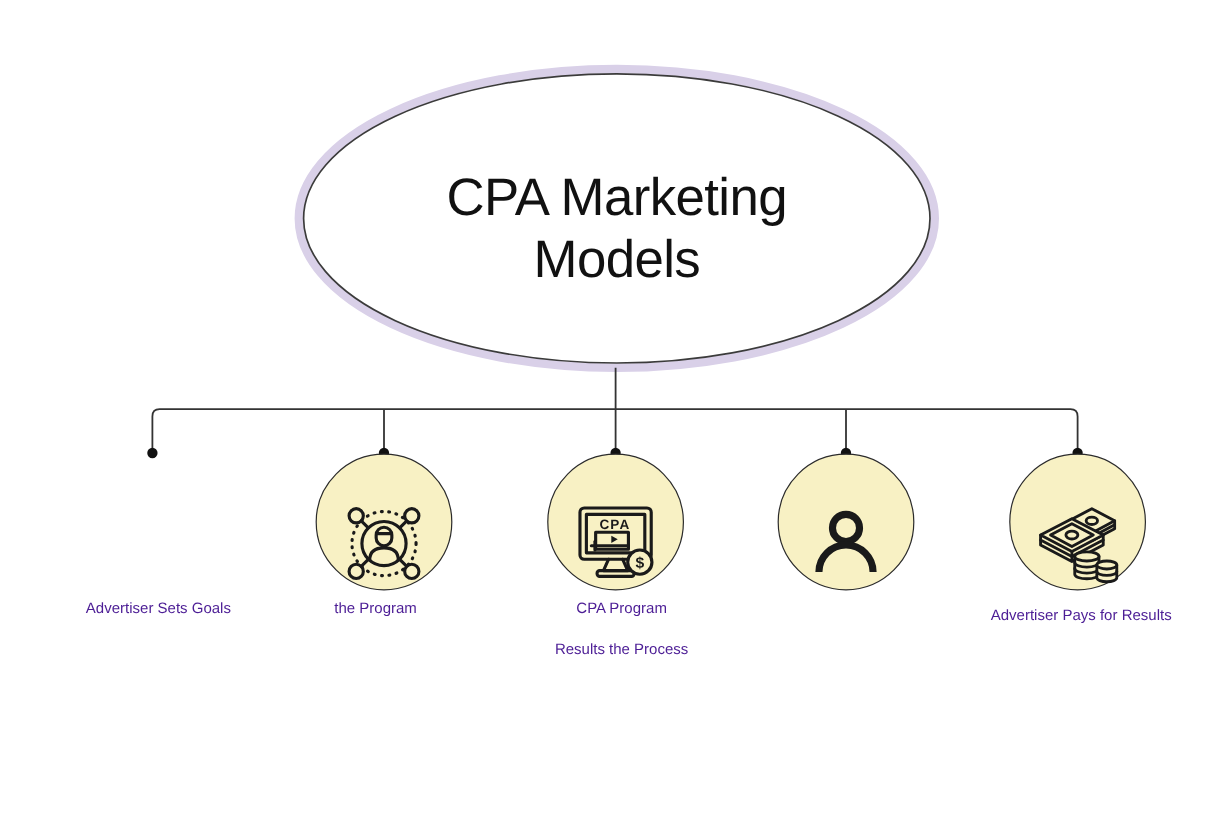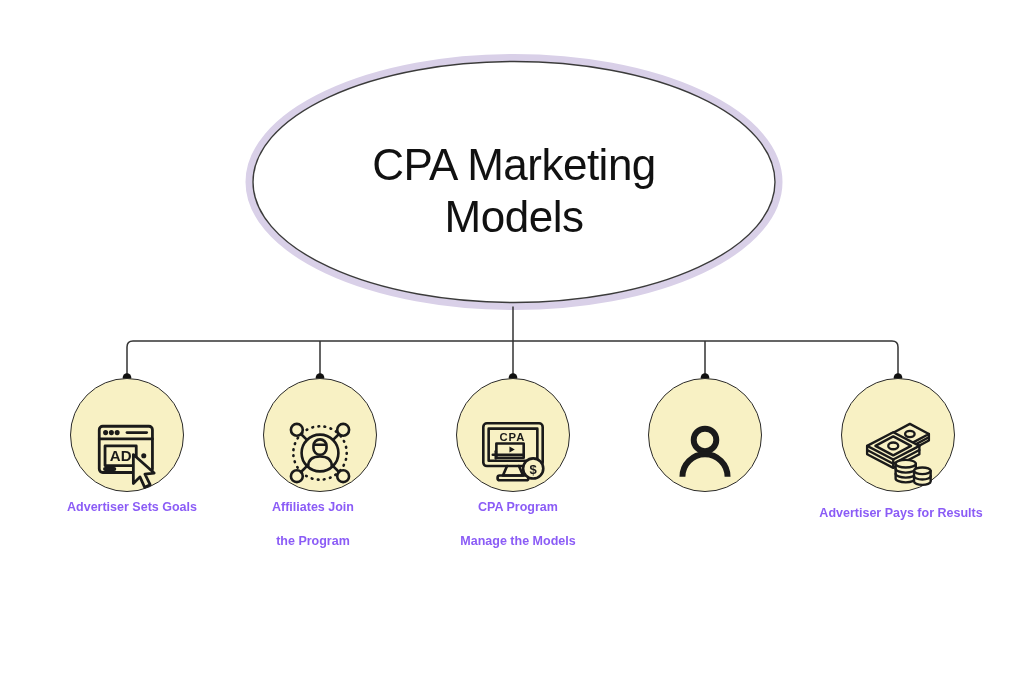--- a/index.html
+++ b/index.html
@@ -15,22 +15,22 @@
     position:absolute;left:294px;top:139px;width:440px;
     text-align:center;color:#111;font-weight:400;
     font-size:44px;line-height:52px;letter-spacing:-0.5px;
   }
   .node-circle{
     position:absolute;width:114px;height:114px;border-radius:50%;
     background:#F8F1C4;border:1.6px solid #2B2B2B;box-sizing:border-box;
     display:flex;align-items:flex-end;justify-content:center;
   }
   .node-label{
-    position:absolute;width:220px;text-align:center;color:#8b5cf6;
-    font-weight:700;font-size:12.5px;
+    position:absolute;width:220px;text-align:center;color:#4c1d95;
+    font-weight:400;font-size:12.5px;
   }
   .label-line{line-height:14px;}
   .label-line + .label-line{margin-top:20px;}
   .label-line:empty{display:none;}
 </style>
 </head>
 <body>
 
 <div class="canvas">
 
@@ -48,37 +48,20 @@
       <circle cx="705" cy="377.5" r="4.3"></circle>
       <circle cx="898" cy="377.5" r="4.3"></circle>
     </g>
   </svg>
 
   <div class="title-box">
     <div>CPA Marketing</div>
     <div>Models</div>
   </div>
 
-  <div class="node-circle" style="left:70px;top:378px;">
-    <svg width="74" height="74" viewBox="0 0 64 64">
-      <g fill="none" stroke="#1A1A1A" stroke-width="2.4" stroke-linejoin="round" stroke-linecap="round">
-        <rect x="8" y="8" width="46" height="40" rx="3"></rect>
-        <line x1="8" y1="19" x2="54" y2="19"></line>
-        <circle cx="13.5" cy="13.5" r="1" fill="#1A1A1A"></circle>
-        <circle cx="18.5" cy="13.5" r="1" fill="#1A1A1A"></circle>
-        <circle cx="23.5" cy="13.5" r="1" fill="#1A1A1A"></circle>
-        <line x1="32" y1="13.5" x2="49" y2="13.5"></line>
-        <rect x="13" y="25" width="27" height="17"></rect>
-        <circle cx="46.5" cy="33.5" r="1" fill="#1A1A1A"></circle>
-        <line x1="13" y1="45" x2="21" y2="45" stroke-width="3.4"></line>
-      </g>
-      <text x="26.5" y="38" text-anchor="middle" font-family="Liberation Sans, sans-serif" font-size="13" font-weight="bold" fill="#1A1A1A">AD</text>
-      <path d="M37.5 32.5 L55.5 48.5 L47.5 49.5 L52 58.5 L47.3 60.8 L43.2 51.8 L37.5 57.5 Z" fill="#F8F1C4" stroke="#1A1A1A" stroke-width="2.4" stroke-linejoin="round"></path>
-    </svg>
-  </div>
   <div class="node-label" style="left:22px;top:500px;">
     <div class="label-line">Advertiser Sets Goals</div>
 
   </div>
 
   <div class="node-circle" style="left:263px;top:378px;">
     <svg width="76" height="76" viewBox="0 0 64 64">
       <g fill="none" stroke="#1A1A1A" stroke-width="2.2" stroke-linecap="round" stroke-linejoin="round">
         <circle cx="32" cy="32" r="22.5" stroke-dasharray="0.6 4.6"></circle>
         <circle cx="32" cy="32" r="15.5"></circle>
@@ -90,21 +73,20 @@
         <circle cx="12.5" cy="51.5" r="5"></circle>
         <circle cx="51.5" cy="51.5" r="5"></circle>
         <line x1="21" y1="21" x2="16.2" y2="16.2"></line>
         <line x1="43" y1="21" x2="47.8" y2="16.2"></line>
         <line x1="21" y1="43" x2="16.2" y2="47.8"></line>
         <line x1="43" y1="43" x2="47.8" y2="47.8"></line>
       </g>
     </svg>
   </div>
   <div class="node-label" style="left:203px;top:500px;">
-    <div class="label-line">Affiliates Join</div>
     <div class="label-line">the Program</div>
   </div>
 
   <div class="node-circle" style="left:456px;top:378px;">
     <svg width="76" height="76" viewBox="0 0 64 64">
       <g fill="none" stroke="#1A1A1A" stroke-width="2.2" stroke-linecap="round" stroke-linejoin="round">
         <rect x="7" y="7" width="50" height="36" rx="3"></rect>
         <rect x="11.5" y="11.5" width="41" height="27"></rect>
         <rect x="18" y="24" width="23" height="12"></rect>
         <path d="M29 26.5 L33.5 29 L29 31.5 Z" fill="#1A1A1A" stroke="none"></path>
@@ -113,21 +95,21 @@
         <path d="M27 43 L23.5 51 L40.5 51 L37 43"></path>
         <rect x="19" y="51" width="26" height="4" rx="1.8"></rect>
       </g>
       <text x="31.5" y="21.5" text-anchor="middle" font-family="Liberation Sans, sans-serif" font-size="9.5" font-weight="bold" letter-spacing="0.8" fill="#1A1A1A">CPA</text>
       <circle cx="49" cy="45" r="8.5" fill="#F8F1C4" stroke="#1A1A1A" stroke-width="2.2"></circle>
       <text x="49" y="49.3" text-anchor="middle" font-family="Liberation Sans, sans-serif" font-size="11" font-weight="bold" fill="#1A1A1A">$</text>
     </svg>
   </div>
   <div class="node-label" style="left:408px;top:500px;">
     <div class="label-line">CPA Program</div>
-    <div class="label-line">Manage the Models</div>
+    <div class="label-line">Results the Process</div>
   </div>
 
   <div class="node-circle" style="left:648px;top:378px;">
     <svg width="76" height="76" viewBox="0 0 64 64">
       <g fill="none" stroke="#1A1A1A" stroke-width="5">
         <circle cx="32" cy="21" r="9.5"></circle>
         <path d="M13 52 A 19 19 0 0 1 51 52"></path>
       </g>
     </svg>
   </div>

